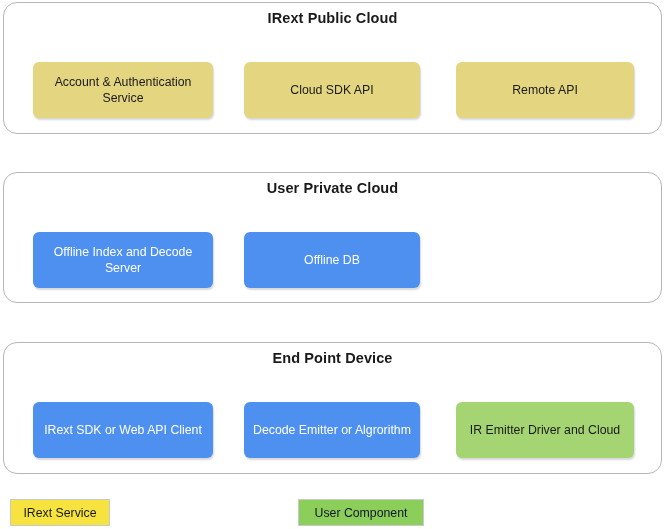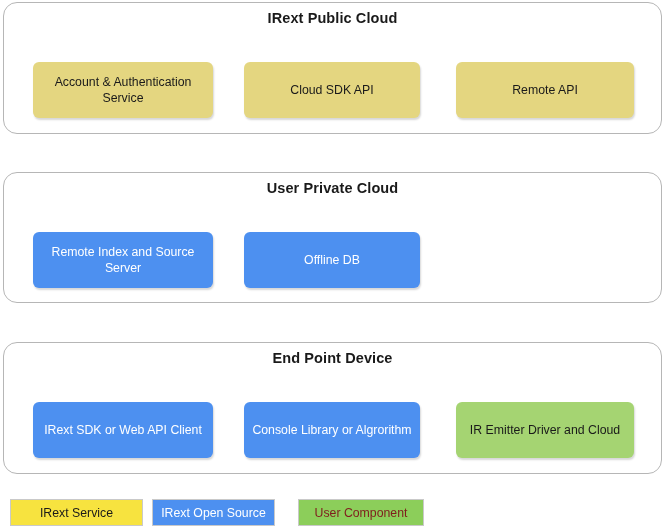--- a/index.html
+++ b/index.html
@@ -77,66 +77,63 @@
     top: 0;
     height: 27px;
     box-sizing: border-box;
     border: 1px solid #c9c9c9;
     display: flex;
     align-items: center;
     justify-content: center;
     font-size: 12.3px;
     text-align: center;
   }
-  #legend-0 { left: 10px;  width: 133px; background: #f7e33f; color: #1a1a1a; }
+  #legend-0 { left: 10px;  width: 100px; background: #f7e33f; color: #1a1a1a; }
   #legend-1 { left: 152px; width: 123px; background: #4d90f0; color: #ffffff; }
-  #legend-2 { left: 298px; width: 126px; background: #8cce5a; color: #7f1d1d; }
+  #legend-2 { left: 298px; width: 126px; background: #8cce5a; color: #0f172a; }
 </style>
 </head>
 <body>
 
 <div class="panel" id="panel-0">
   <div class="panel-title">IRext Public Cloud</div>
   <div class="node node-row col-0 fill-service">
     <span>Account &amp; Authentication Service</span>
   </div>
   <div class="node node-row col-1 fill-service">
     <span>Cloud SDK API</span>
   </div>
   <div class="node node-row col-2 fill-service">
     <span>Remote API</span>
   </div>
 </div>
 
 <div class="panel" id="panel-1">
   <div class="panel-title">User Private Cloud</div>
   <div class="node node-row col-0 fill-opensource">
-    <span>Remote Index and Source Server</span>
+    <span>Offline Index and Decode Server</span>
   </div>
   <div class="node node-row col-1 fill-opensource">
     <span>Offline DB</span>
   </div>
 </div>
 
 <div class="panel" id="panel-2">
   <div class="panel-title">End Point Device</div>
   <div class="node node-row col-0 fill-opensource">
     <span>IRext SDK or Web API Client</span>
   </div>
   <div class="node node-row col-1 fill-opensource">
-    <span>Console Library or Algrorithm</span>
+    <span>Decode Emitter or Algrorithm</span>
   </div>
   <div class="node node-row col-2 fill-user">
     <span>IR Emitter Driver and Cloud</span>
   </div>
 </div>
 
 <div id="legend">
   <div class="legend-item" id="legend-0">
     <span>IRext Service</span>
   </div>
-  <div class="legend-item" id="legend-1">
-    <span>IRext Open Source</span>
-  </div>
   <div class="legend-item" id="legend-2">
     <span>User Component</span>
   </div>
 </div>
 
 </body></html>

